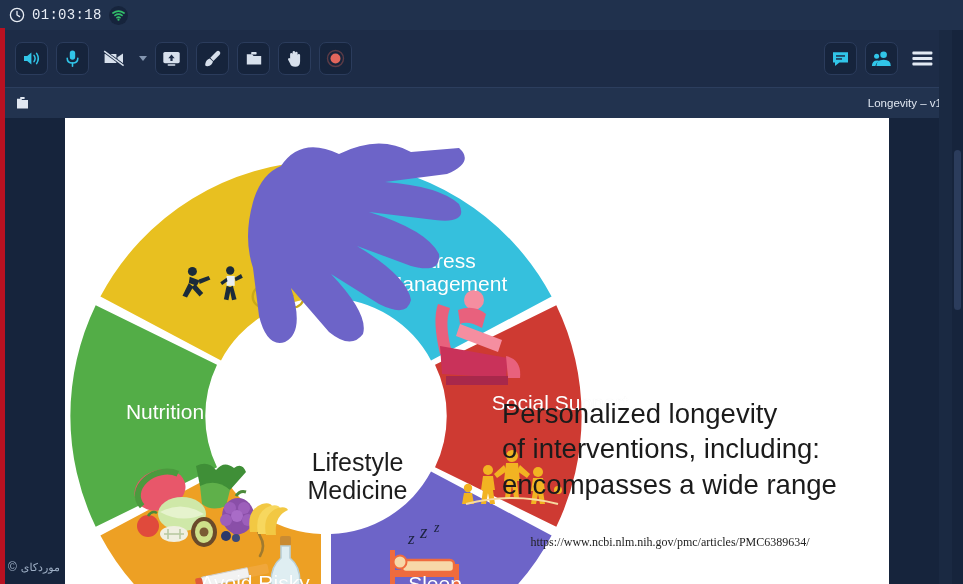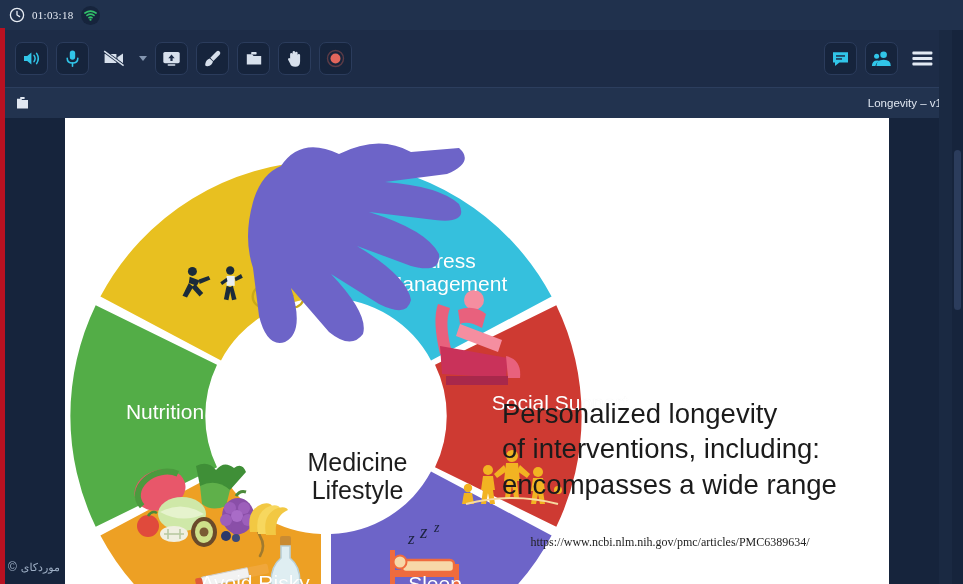--- a/index.html
+++ b/index.html
@@ -17,22 +17,22 @@
   }
 
   
   .statusbar {
     position:absolute; left:0; top:0; width:963px; height:30px;
     background:#20314d; display:flex; align-items:center;
     padding-left:9px; gap:7px; z-index:40;
   }
   .clock-ico { width:16px; height:16px; display:block; }
   .clock-time {
-    color:#e8edf5; font-size:11px; letter-spacing:.3px;
-    font-family:Liberation Serif, serif;
+    color:#e8edf5; font-size:14px; letter-spacing:.3px;
+    font-family:Liberation Mono, monospace;
   }
   .wifi-badge {
     width:19px; height:19px; border-radius:50%;
     background:#16243c; display:flex; align-items:center; justify-content:center;
   }
 
   
   .toolbar {
     position:absolute; left:5px; top:30px; width:958px; height:57px;
     background:#1d2c47; display:flex; align-items:center; z-index:30;
@@ -409,22 +409,22 @@
       </div>
 
       <div class="seg-label" id="lbl-exercise">Exercise</div>
       <div class="seg-label" id="lbl-stress">Stress Management</div>
       <div class="seg-label" id="lbl-social">Social Support</div>
       <div class="seg-label" id="lbl-sleep">Sleep</div>
       <div class="seg-label" id="lbl-avoid">Avoid Risky Behaviors</div>
       <div class="seg-label" id="lbl-nutrition">Nutrition</div>
 
       <div class="center-label">
+        <div>Lifestyle</div>
         <div>Medicine</div>
-        <div>Lifestyle</div>
       </div>
 
       <div class="body-text">
         <div>Personalized longevity</div>
         <div>of interventions, including:</div>
         <div>encompasses a wide range</div>
       </div>
 
       <div class="cites">
         <div>https://www.ncbi.nlm.nih.gov/pmc/articles/PMC6389634/</div>

